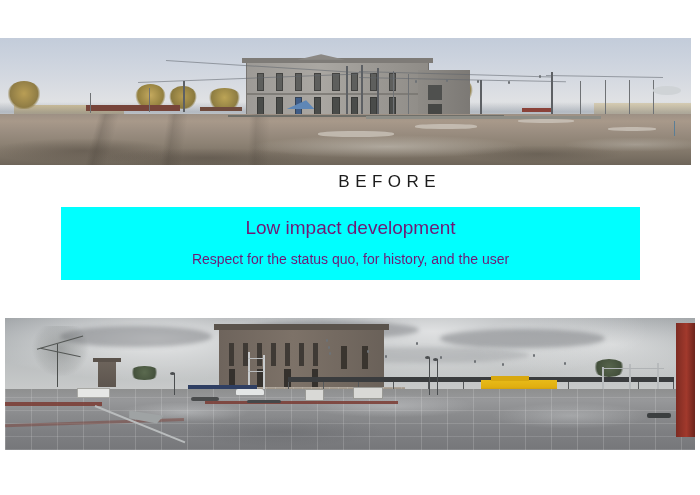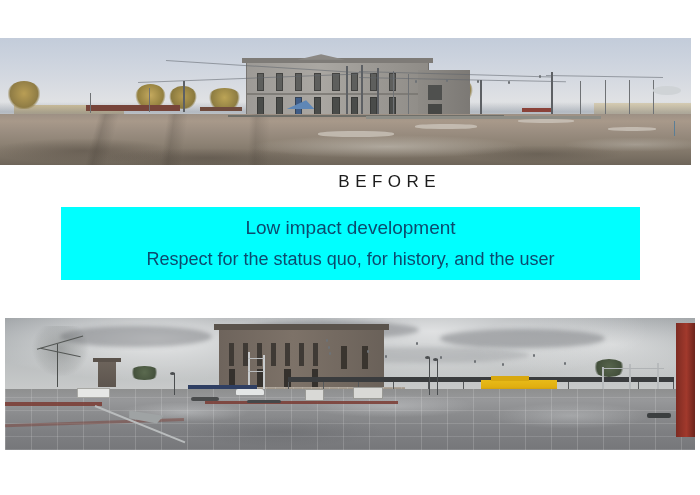--- a/index.html
+++ b/index.html
@@ -366,31 +366,31 @@
     top: 207px;
     width: 579px;
     height: 73px;
     background: #00ffff;
     display: flex;
     flex-direction: column;
     align-items: center;
     justify-content: center;
   }
   .banner-line {
-    color: #0c4a6e;
+    color: #701a75;
     font-family: "Liberation Sans", sans-serif;
     text-align: left;
     white-space: nowrap;
   }
   #banner-line-1 {
     font-size: 19px;
     line-height: 30px;
   }
   #banner-line-2 {
-    font-size: 18px;
+    font-size: 14px;
     line-height: 32px;
   }
 </style>
 </head>
 <body>
 
 <div class="slide">
 
   <div class="photo" id="photo-before">
     <div class="photo-inner">

